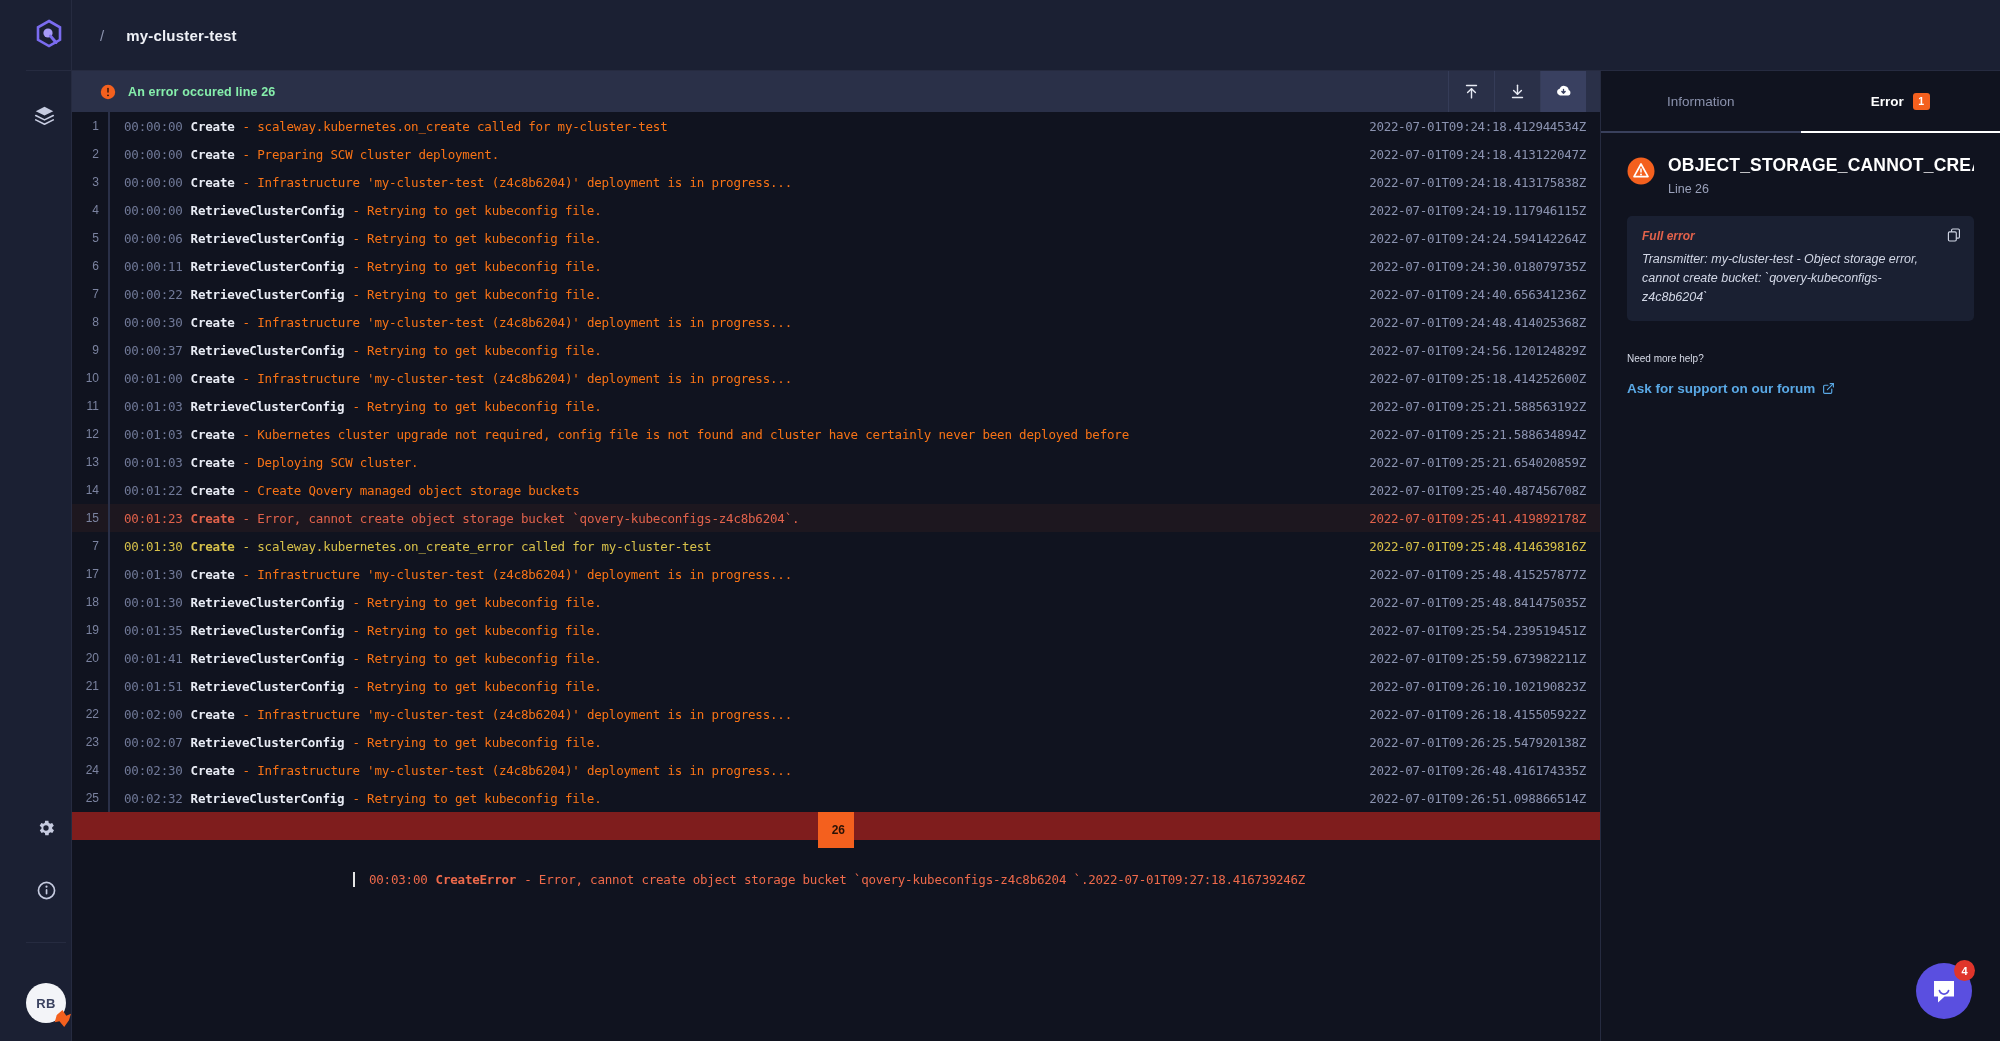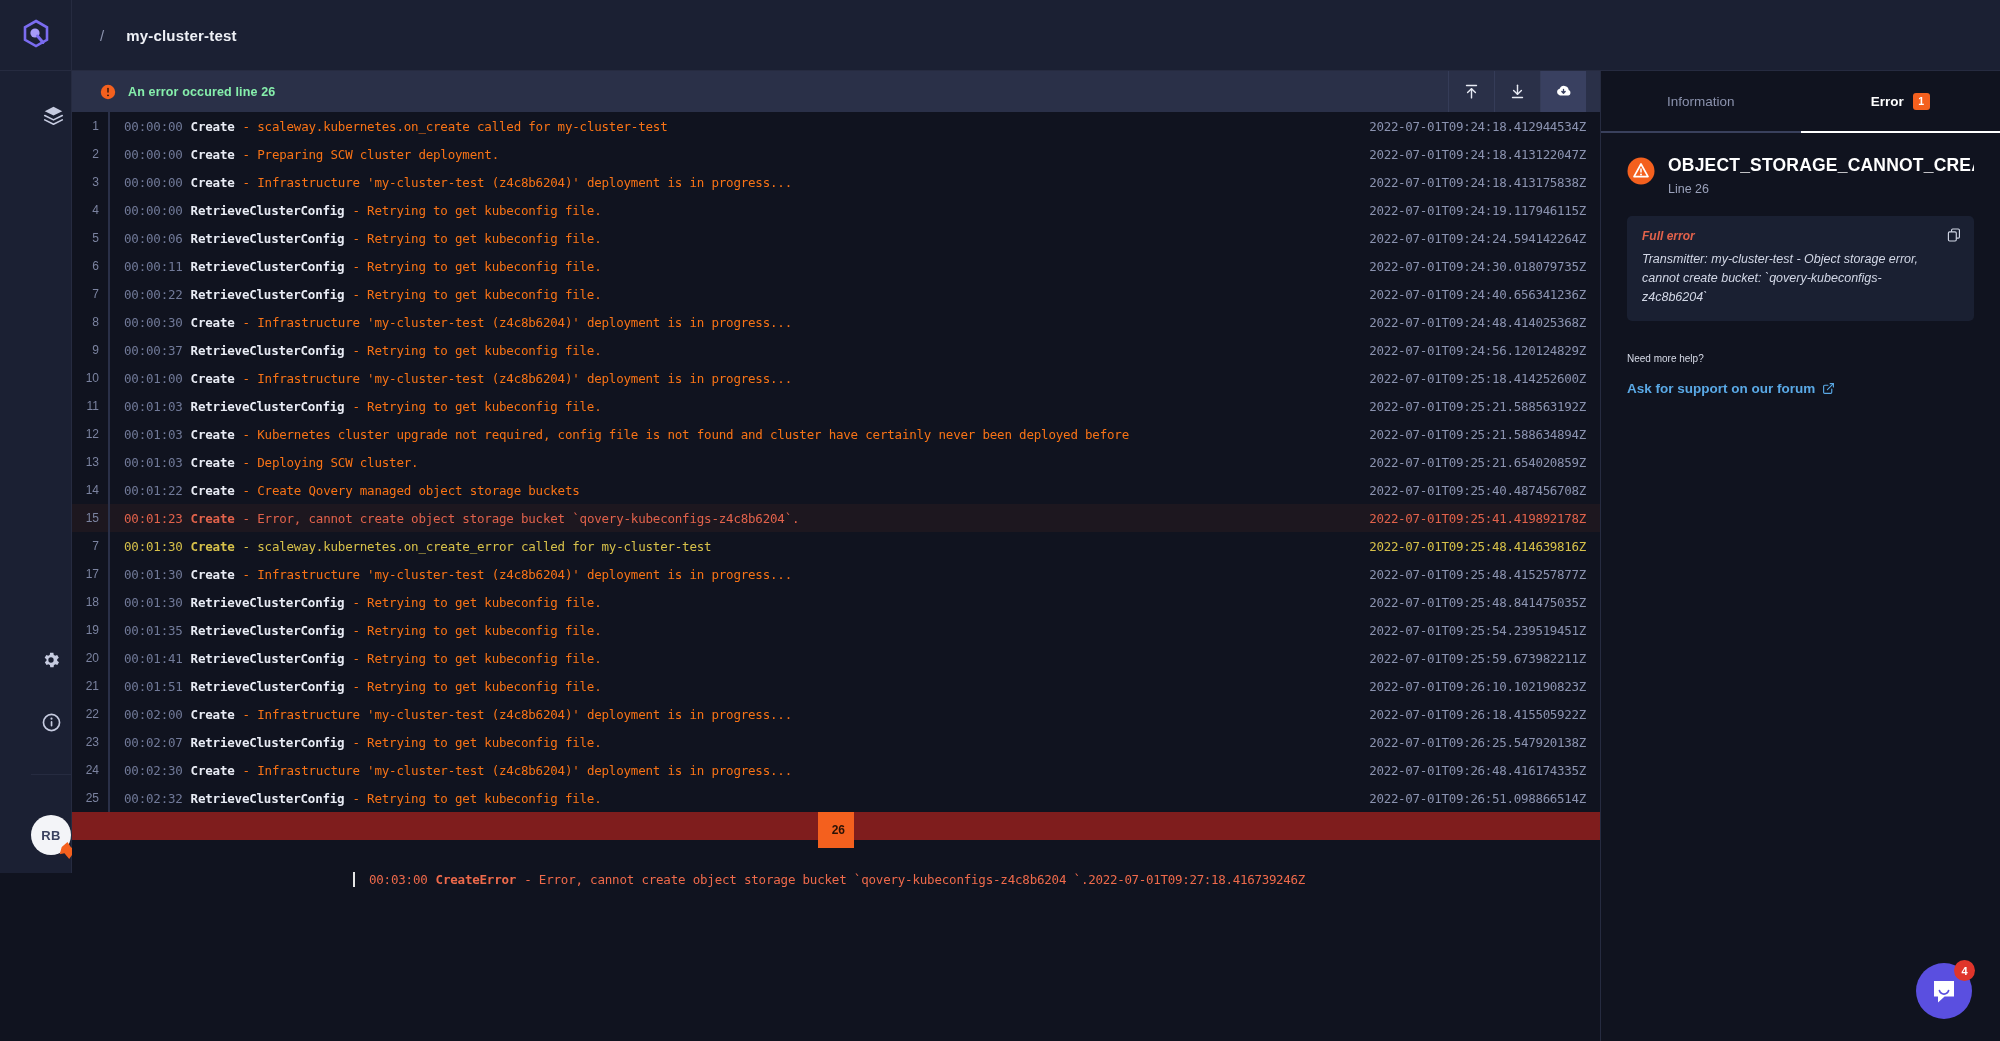--- a/index.html
+++ b/index.html
@@ -6,24 +6,25 @@
   html, body {
     width: 2000px; height: 1041px;
     background: #10131f;
     font-family: "Liberation Sans", sans-serif;
     overflow: hidden;
   }
   .app { display: flex; width: 2000px; height: 1041px; position: relative; }
 
   
   .rail {
-    width: 72px; height: 873px; flex: 0 0 72px;
+    width: 72px; height: 1041px; flex: 0 0 72px;
     background: #1b2033;
-    display: flex; flex-direction: column; align-items: flex-end;
+    display: flex; flex-direction: column; align-items: flex-start;
     border-right: 1px solid #262b40;
+    padding-left: 26px;
   }
   .rail-logo {
     height: 71px; width: 100%;
     display: flex; align-items: center; justify-content: center;
     border-bottom: 1px solid #262b40;
   }
   .rail-top { padding-top: 26px; display: flex; flex-direction: column; gap: 22px; align-items: center; }
   .rail-icon {
     width: 36px; height: 36px; border-radius: 8px;
     display: flex; align-items: center; justify-content: center;

